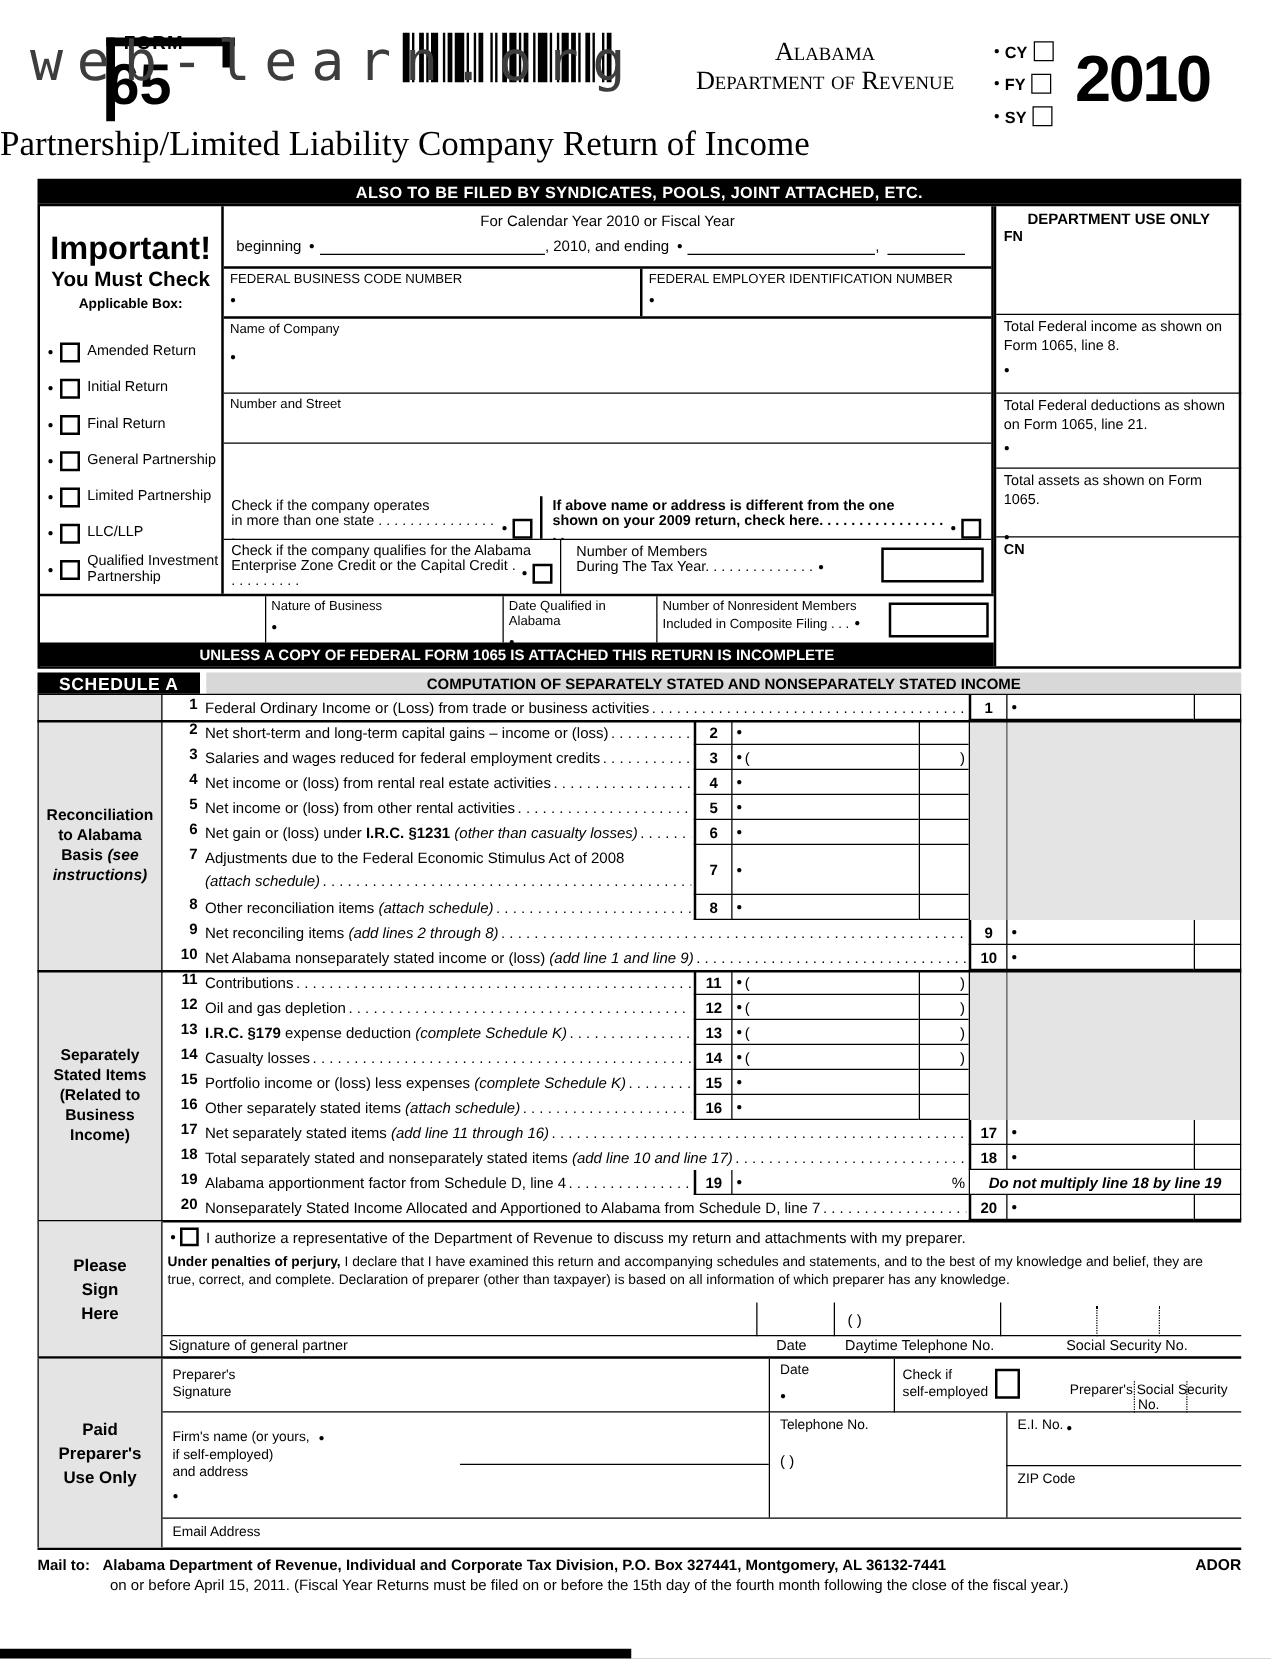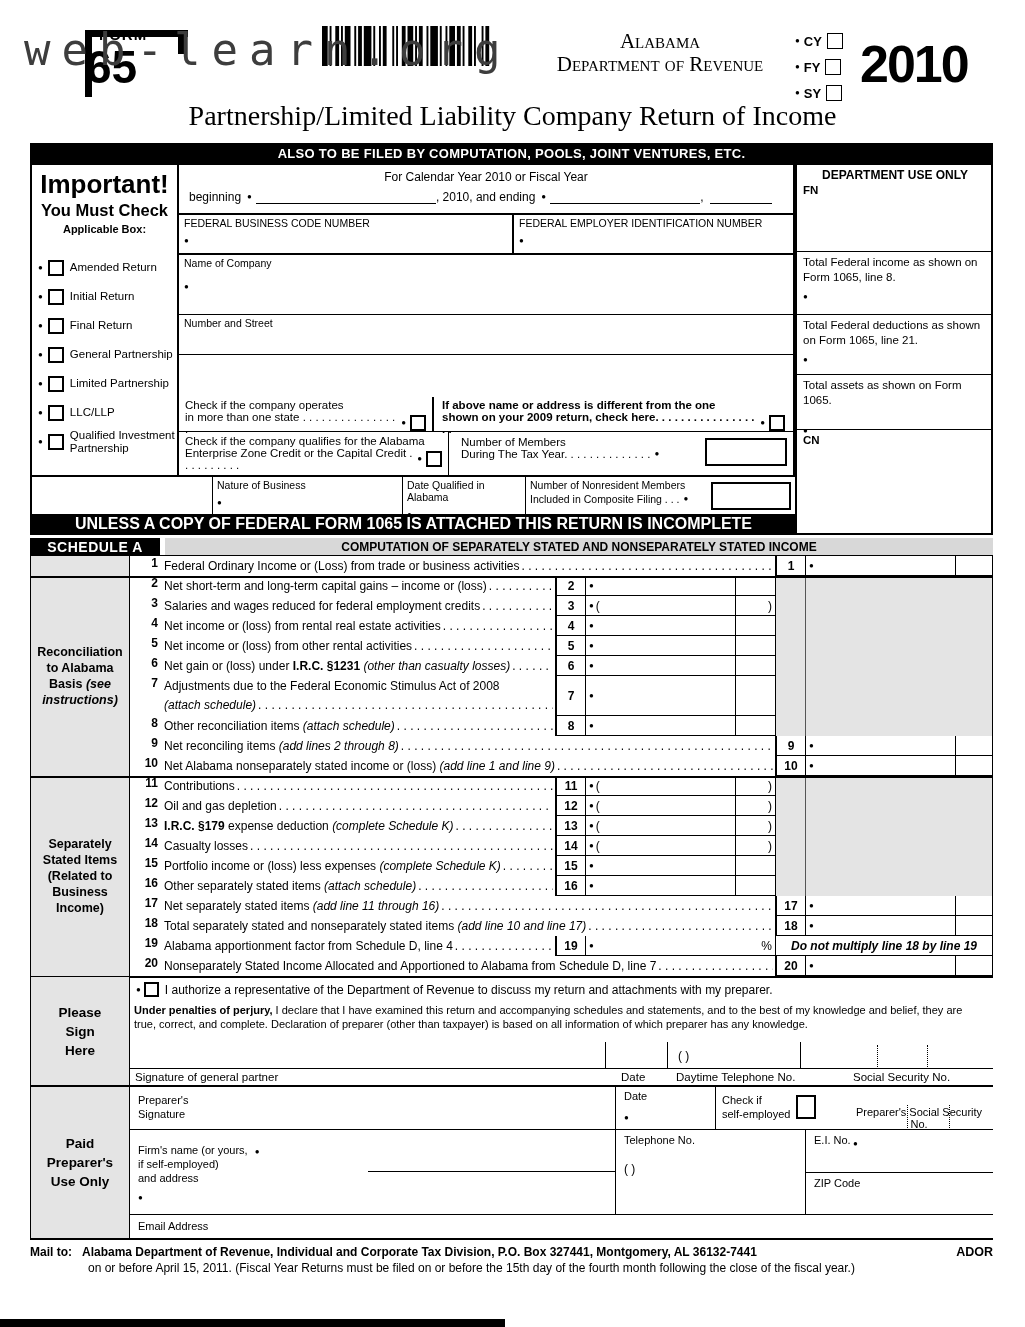--- a/index.html
+++ b/index.html
@@ -20,38 +20,38 @@
   .cornertick{left:178px;top:30px;width:6px;height:24px;background:#000;}
   .formlabel{left:99px;top:26px;font-size:15px;font-weight:bold;letter-spacing:1px;}
   .formnum{left:86px;top:40px;font-size:46px;font-weight:bold;}
   .agency{left:545px;top:30px;width:230px;text-align:center;font-family:"Liberation Serif",serif;
           font-variant:small-caps;line-height:23px;font-size:21px;}
   .yearboxes{left:795px;top:28px;}
   .yb-row{display:flex;align-items:center;height:26px;}
   .yb-label{font-size:13px;font-weight:bold;margin:0 5px 0 4px;}
   .yb-box{display:inline-block;width:14px;height:14px;border:1.5px solid #000;}
   .bigyear{left:860px;top:34px;font-size:52px;font-weight:bold;letter-spacing:-2px;}
-  .maintitle{left:0;top:100px;width:1025px;text-align:center;font-family:"Liberation Serif",serif;font-size:28px;}
+  .maintitle{left:0;top:100px;width:1025px;text-align:left;font-family:"Liberation Serif",serif;font-size:28px;}
   .banner{left:30px;top:143px;width:963px;height:20px;background:#000;color:#fff;display:flex;
           align-items:center;justify-content:center;font-size:13px;font-weight:bold;letter-spacing:.3px;}
   
   .maingrid{left:30px;top:163px;width:963px;height:372px;border:2px solid #000;box-sizing:border-box;}
-  .leftcol{left:0;top:0;width:145px;height:310px;}
+  .leftcol{left:0;top:14px;width:145px;height:310px;}
   .imp-head{width:100%;text-align:center;font-weight:bold;}
   .midcol{left:145px;top:0;width:618px;height:310px;border-left:2px solid #000;border-right:2px solid #000;box-sizing:border-box;}
   .rightcol{left:763px;top:0;width:196px;height:368px;}
   .mc-row{position:absolute;left:0;width:100%;box-sizing:border-box;}
   .sm-label{font-size:10.5px;}
   .rc-cell{position:absolute;left:0;width:100%;box-sizing:border-box;border-bottom:1px solid #000;
            font-size:11.5px;padding:3px 6px;line-height:15px;}
   .staterow{left:0;top:310px;width:763px;height:39px;border-top:2px solid #000;box-sizing:border-box;}
   .st-cell{position:absolute;top:0;height:100%;box-sizing:border-box;border-left:1px solid #000;
            font-size:10.5px;padding:2px 4px;}
   .noticebar{left:0;top:349px;width:763px;height:19px;background:#000;color:#fff;display:flex;
-             align-items:center;justify-content:center;font-size:16px;font-weight:bold;}
+             align-items:center;justify-content:center;font-size:12px;font-weight:bold;}
   .ck-item{display:flex;align-items:center;padding-left:6px;min-height:29px;box-sizing:border-box;}
   .ck-item .cbx{margin:0 6px 0 5px;}
   .ck-label{font-size:11.5px;line-height:13px;}
   
   .sa-header{left:30px;top:538px;width:963px;height:17px;display:flex;}
   .sa-tag{width:130px;background:#000;color:#fff;display:flex;align-items:center;justify-content:center;
           font-size:14px;font-weight:bold;letter-spacing:.5px;}
   .sa-titlebar{flex:1;margin-left:5px;background:#d8d8d8;display:flex;align-items:center;justify-content:center;
                font-size:12px;font-weight:bold;}
   .sa-table{left:30px;top:555px;width:963px;display:flex;border-top:1.5px solid #000;border-bottom:2.5px solid #000;box-sizing:border-box;}
@@ -151,21 +151,21 @@
         <span class="yb-box"></span>
       </div>
       <div class="yb-row">
         <span class="bu">●</span>
         <span class="yb-label">SY</span>
         <span class="yb-box"></span>
       </div>
     </div>
   <div class="abs bigyear">2010</div>
   <div class="abs maintitle">Partnership/Limited Liability Company Return of Income</div>
-  <div class="abs banner">ALSO TO BE FILED BY COMPUTATION, POOLS, JOINT VENTURES, ETC.</div>
+  <div class="abs banner">ALSO TO BE FILED BY SYNDICATES, POOLS, JOINT ATTACHED, ETC.</div>
 
   <div class="abs maingrid">
 
     <div class="abs leftcol">
       <div class="abs imp-head" style="top:4px;font-size:26px;">Important!</div>
       <div class="abs imp-head" style="top:36px;font-size:16.5px;">You Must Check</div>
       <div class="abs imp-head" style="top:58px;font-size:11px;">Applicable Box:</div>
       <div class="abs" style="top:88px;left:0;width:145px;" id="ck-list">
           <div class="ck-item">
             <span class="bu">●</span>

